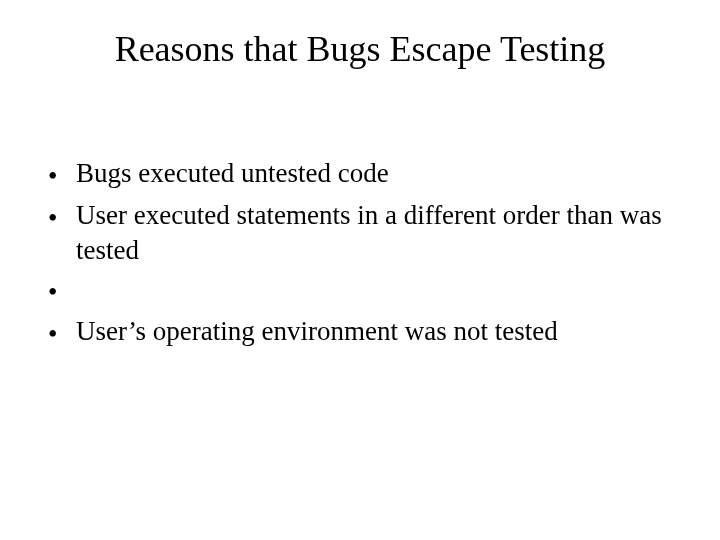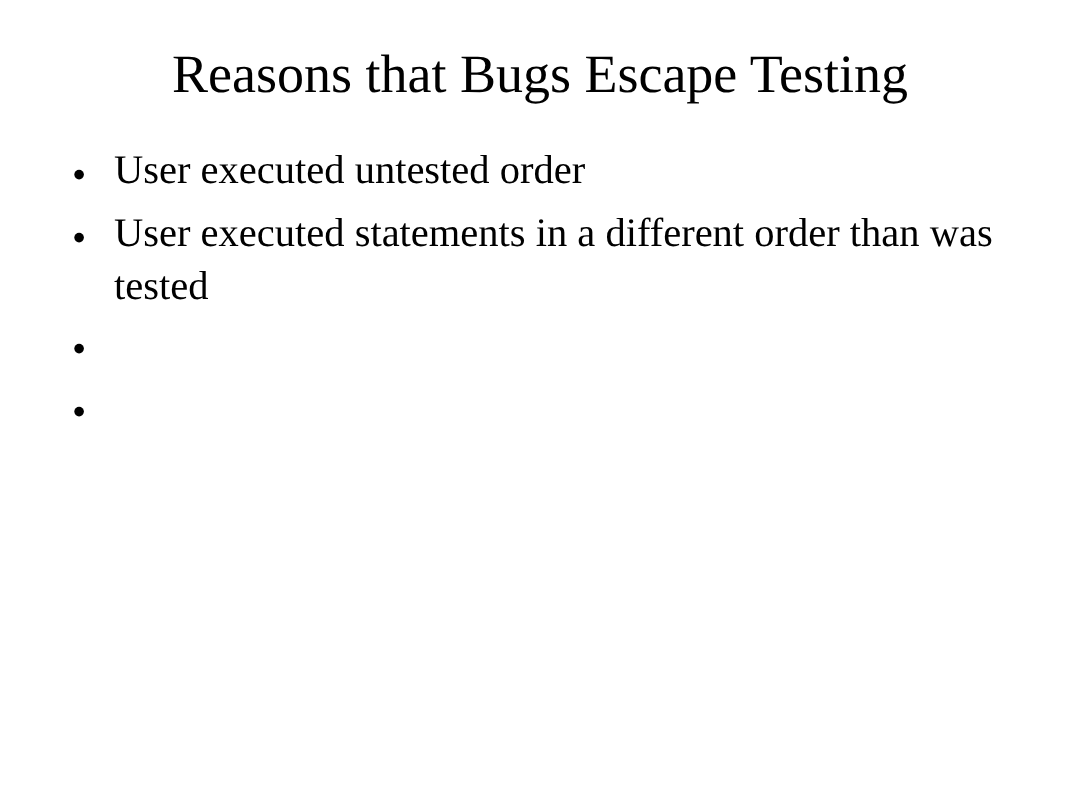--- a/index.html
+++ b/index.html
@@ -12,21 +12,21 @@
       height: 540px;
       background: #ffffff;
       font-family: "Times New Roman", Times, serif;
       color: #000000;
       padding: 28px 42px 0 42px;
     }
     .title {
       font-size: 36px;
       font-weight: normal;
       text-align: center;
-      margin-bottom: 26px;
+      margin-bottom: 86px;
       letter-spacing: 0px;
     }
     .bullet-list {
       list-style: none;
       padding-left: 6px;
     }
     .bullet-item {
       font-size: 27px;
       line-height: 1.3;
       margin-bottom: 4px;
@@ -43,25 +43,26 @@
     }
   </style>
 </head>
 <body>
 
 <h1 class="title">Reasons that Bugs Escape Testing</h1>
 
 <ul class="bullet-list">
   <li class="bullet-item">
     <span class="bullet-marker">•</span>
-    <span class="bullet-text">User executed untested order</span>
+    <span class="bullet-text">Bugs executed untested code</span>
   </li>
   <li class="bullet-item">
     <span class="bullet-marker">•</span>
     <span class="bullet-text">User executed statements in a different order than was tested</span>
   </li>
   <li class="bullet-item">
     <span class="bullet-marker">•</span>
   </li>
   <li class="bullet-item">
     <span class="bullet-marker">•</span>
+    <span class="bullet-text">User’s operating environment was not tested</span>
   </li>
 </ul>
 
 </body></html>

